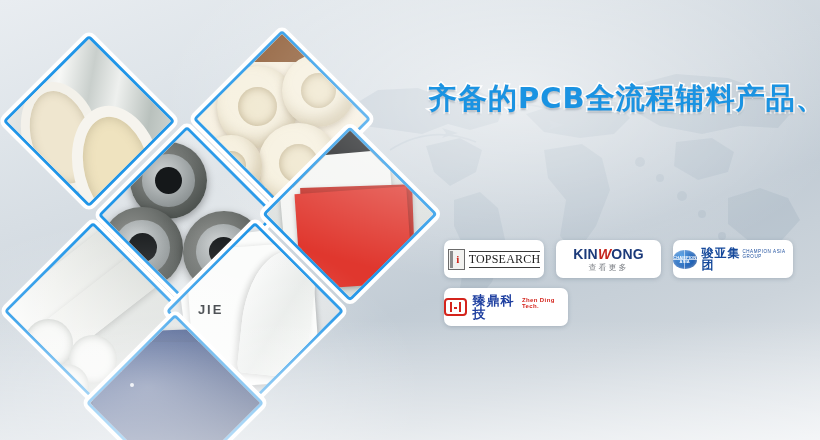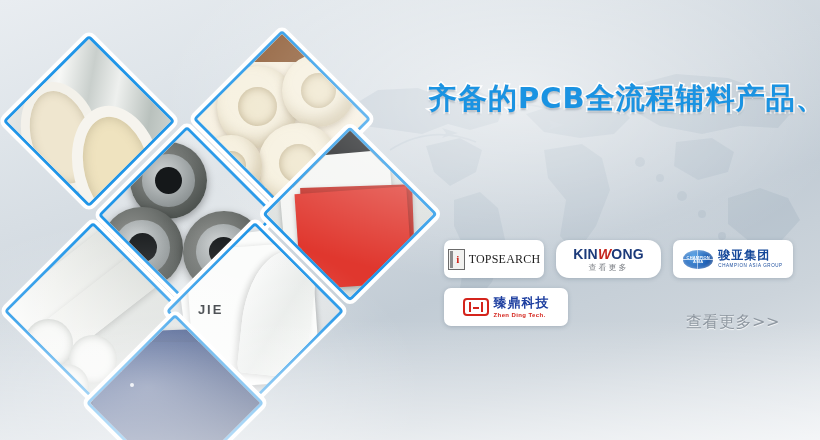--- a/index.html
+++ b/index.html
@@ -152,61 +152,61 @@
   
   #logos{position:absolute;left:444px;top:240px;width:360px;}
   .logorow{display:flex;gap:12px;margin-bottom:10px;}
   .chip{
     background:#ffffff;border-radius:7px;
     box-shadow:0 1px 4px rgba(60,80,100,.25);
     display:flex;align-items:center;justify-content:center;
     height:38px;
   }
   .chip.c1{width:100px;}
-  .chip.c2{width:105px;border-radius:13px;}
+  .chip.c2{width:105px;}
   .chip.c3{width:120px;}
   .chip.c4{width:124px;}
 
   
   .ts{display:flex;align-items:center;gap:4px;}
   .ts .mark{width:15px;height:19px;background:#f2f2f0;border:1px solid #6b6b6b;
     position:relative;display:flex;align-items:center;justify-content:center;}
   .ts .mark:before{content:"";position:absolute;left:1px;top:1px;bottom:1px;width:3px;background:#8d8d8d;}
   .ts .mark i{font:700 11px/1 "Liberation Serif",serif;color:#cf2418;font-style:normal;margin-left:3px;}
-  .ts .wrap{display:flex;flex-direction:row;}
+  .ts .wrap{display:flex;flex-direction:column;}
   .ts .ln{height:1px;background:#3a3a3a;}
   .ts .w{font:400 12px/13px "Liberation Serif","DejaVu Serif",serif;color:#1d1d1d;letter-spacing:.2px;padding:1px 0;}
 
   
   .kw{display:flex;flex-direction:column;align-items:center;line-height:1;}
   .kw .en{font:700 14px/1 "Liberation Sans",sans-serif;color:#1b3a7a;letter-spacing:.2px;}
   .kw .en b.w{color:#c5251d;font-style:italic;}
   .kw .cn{font:400 8px/1 "DejaVu Sans",sans-serif;color:#7b7f85;margin-top:3px;letter-spacing:2px;}
 
   
   .ca{display:flex;align-items:center;gap:5px;}
   .ca .globe{width:30px;height:19px;border-radius:50%;
     background:radial-gradient(circle at 36% 32%,#5fa7e8,#1d5fb5 60%,#123f85);
     position:relative;overflow:hidden;box-shadow:inset 0 0 4px rgba(255,255,255,.5);}
   .ca .globe:before{content:"";position:absolute;left:0;right:0;top:48%;height:1px;background:rgba(255,255,255,.7);}
   .ca .globe:after{content:"";position:absolute;left:46%;top:0;bottom:0;width:1px;background:rgba(255,255,255,.55);}
   .ca .globe em{position:absolute;left:0;right:0;top:36%;text-align:center;
     font:700 4px/1 "Liberation Sans",sans-serif;color:#fff;font-style:normal;letter-spacing:.2px;}
-  .ca .wrap{display:flex;flex-direction:column;line-height:1;}
+  .ca .wrap{display:flex;flex-direction:row;line-height:1;}
   .ca .cn{font:700 12px/1 "DejaVu Sans",sans-serif;color:#16499b;letter-spacing:1px;}
   .ca .en{font:400 4.5px/1 "Liberation Sans",sans-serif;color:#16499b;letter-spacing:.6px;margin-top:3px;}
 
   
   .zd{display:flex;align-items:center;gap:5px;}
   .zd .mk{width:26px;height:18px;border-radius:4px;border:2px solid #d4241c;
     position:relative;box-sizing:border-box;}
   .zd .mk:before{content:"";position:absolute;left:4px;top:2px;width:2px;height:10px;background:#d4241c;}
   .zd .mk:after{content:"";position:absolute;right:4px;top:2px;width:2px;height:10px;background:#d4241c;}
   .zd .mk em{position:absolute;left:8px;right:8px;top:7px;height:2px;background:#d4241c;font-size:0;}
-  .zd .wrap{display:flex;flex-direction:column;line-height:1;}
+  .zd .wrap{display:flex;line-height:1;}
   .zd .cn{font:700 13px/1 "DejaVu Sans",sans-serif;color:#1e3fa0;letter-spacing:1px;}
   .zd .en{font:700 6px/1 "Liberation Sans",sans-serif;color:#d4241c;letter-spacing:.4px;margin-top:3px;}
 
   
   .more{
     position:absolute;left:686px;top:314px;
     font:400 16px/1 "DejaVu Sans","Liberation Sans",sans-serif;
     color:#8e97a0;letter-spacing:.5px;text-shadow:0 1px 1px rgba(255,255,255,.85);
     cursor:pointer;
   }
@@ -380,15 +380,14 @@
             </div>
           <div class="wrap">
             <div class="cn">臻鼎科技</div>
             <div class="en">Zhen Ding Tech.</div>
           </div>
         </div>
       </div>
     </div>
   </div>
 
-  <div class="more">查看更多&gt;&gt;</div>
 
 </div>
 
 </body></html>

